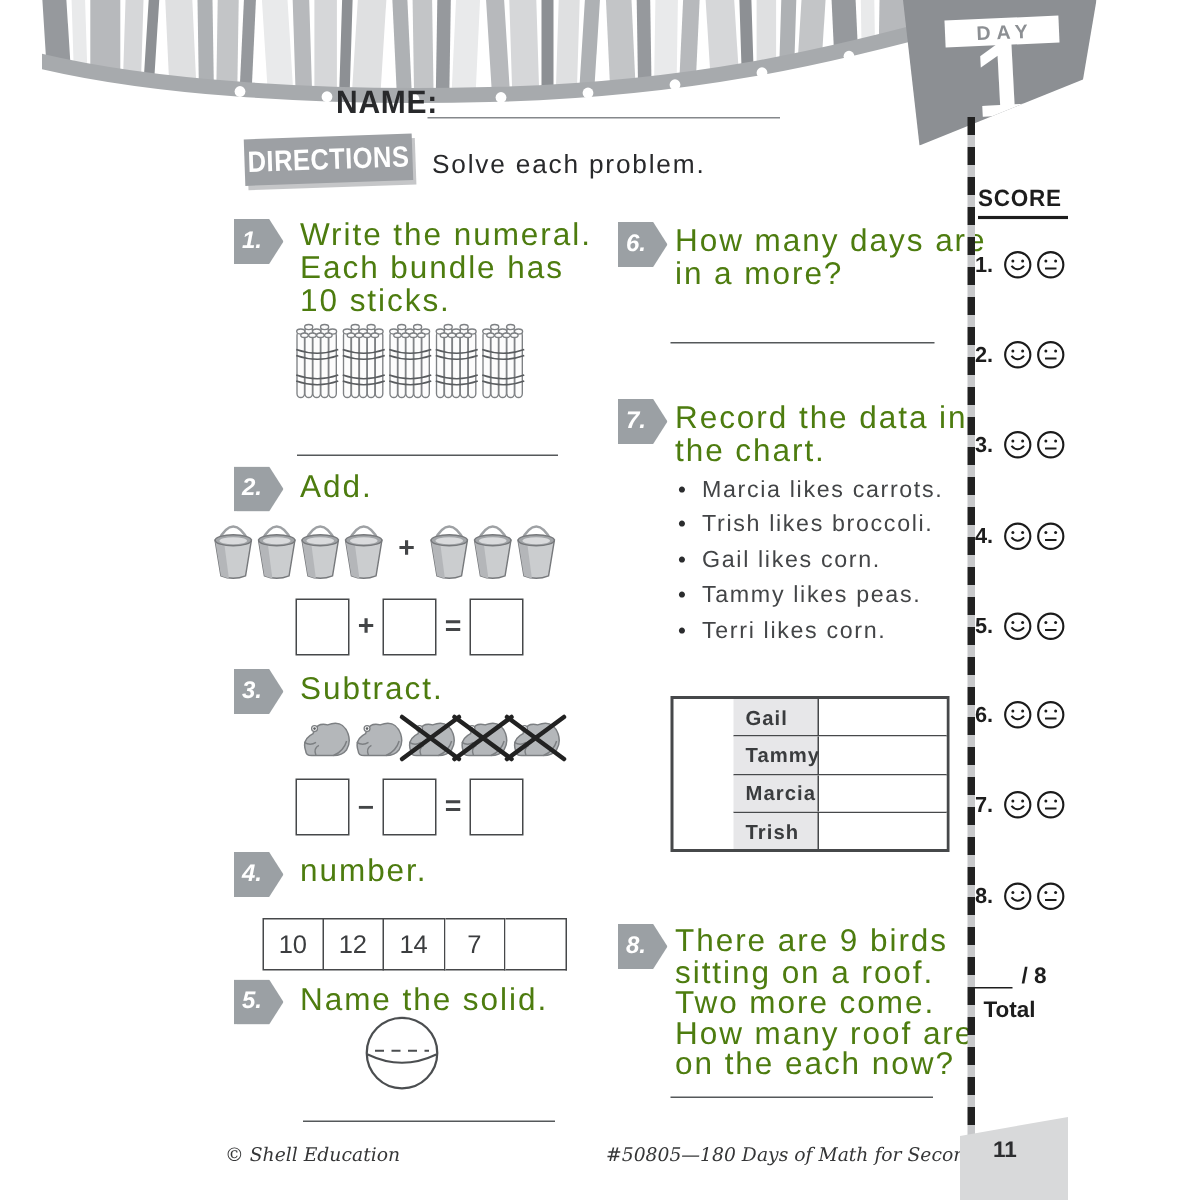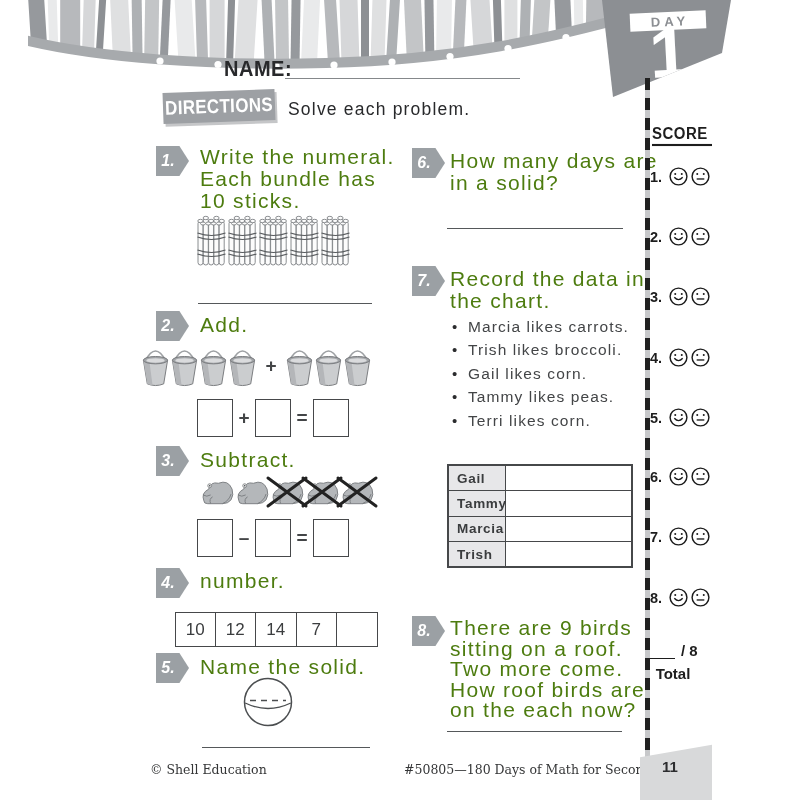--- a/index.html
+++ b/index.html
@@ -40,41 +40,41 @@
   .seqtable{position:absolute;left:175px;top:612px;display:flex;}
   .seqcell{width:40.5px;height:35px;border:1.7px solid #46484a;background:#fff;box-sizing:border-box;
     display:flex;align-items:center;justify-content:center;font-size:17px;color:#3b3d3f;}
   .seqcell + .seqcell{border-left:none;}
   .bullets{position:absolute;left:452px;top:318px;}
   .brow{display:flex;align-items:baseline;height:23.4px;font-size:15.5px;letter-spacing:1.1px;color:#434547;}
   .brow .dot{width:16px;font-size:15px;color:#2b2c2e;}
   #veg-title{position:absolute;left:447px;top:446px;width:186px;text-align:center;font-size:15px;font-weight:700;
     letter-spacing:.4px;color:#3a3c3e;}
   #veg-table{position:absolute;left:447px;top:464px;width:186px;border:2px solid #46484a;background:#fff;box-sizing:border-box;}
-  .vrow{display:flex;height:24.3px;border-bottom:1.7px solid #46484a;}
+  .vrow{display:flex;height:24.3px;border-bottom:1.7px solid #46484a;margin-left:40px;}
   .vrow:last-child{border-bottom:none;}
   .vlabel{width:57px;background:#e7e7e9;border-right:1.7px solid #46484a;font-size:13.5px;font-weight:700;
     letter-spacing:.7px;color:#3a3c3e;display:flex;align-items:center;padding-left:8px;box-sizing:border-box;}
   .vvalue{flex:1;background:#fff;}
 
   
   #score-divider{position:absolute;left:645px;top:78px;width:4.6px;height:722px;
     background:repeating-linear-gradient(180deg,#212121 0 12px,#c7c8ca 12px 20px);}
   #score-title{position:absolute;left:652px;top:124px;font-size:15px;font-weight:800;letter-spacing:.5px;color:#1d1d1d;
     border-bottom:2.2px solid #1d1d1d;padding:0 4px 2px 0;transform:scaleY(1.05);transform-origin:top left;}
   .srow{position:absolute;left:650px;display:flex;align-items:center;height:21px;}
   .srow .snum{width:17px;font-size:14.5px;font-weight:700;color:#1d1d1d;}
   .srow svg{margin-left:1px;}
   #total-line{position:absolute;left:650px;top:642px;display:flex;align-items:flex-end;}
   #total-blank{display:inline-block;width:25px;height:14px;border-bottom:1.6px solid #1d1d1d;}
   #total-frac{font-size:15px;font-weight:700;color:#1d1d1d;margin-left:6px;}
   #total-label{position:absolute;left:652px;top:665px;width:42px;text-align:center;font-size:15px;font-weight:700;color:#1d1d1d;}
 
   
-  .foot{position:absolute;top:762px;font-family:"DejaVu Serif",serif;font-size:12.5px;color:#353637;}
+  .foot{position:absolute;top:762px;font-family:"DejaVu Serif",serif;font-style:italic;font-size:12.5px;color:#353637;}
   #foot-left{left:150px;}
   #foot-right{left:404px;}
   #page-wedge{position:absolute;left:640px;top:743px;width:72px;height:57px;background:#d8d9da;
     clip-path:polygon(0 25%,100% 3%,100% 100%,0 100%);}
   #page-num{position:absolute;left:658px;top:758px;width:24px;text-align:center;font-size:15px;font-weight:700;color:#2c2d2f;}
 
   svg.icon{display:block;}
 </style>
 </head>
 <body>
@@ -338,21 +338,21 @@
   <div class="badge" style="left:156px;top:653px">5.</div>
   <div class="ptxt" style="left:200px;top:656px">Name the solid.</div>
   <svg class="icon" style="position:absolute;left:242px;top:676px" width="52" height="52">
       <use href="#sym-sphere"></use>
     </svg>
   <div class="ansline" style="left:202px;top:732px;width:168px"></div>
 
   <div class="badge" style="left:412px;top:148px">6.</div>
   <div class="ptxt" style="left:450px;top:150px">
     <div>How many days are</div>
-    <div>in a solid?</div>
+    <div>in a more?</div>
   </div>
   <div class="ansline" style="left:447px;top:213px;width:176px"></div>
 
   <div class="badge" style="left:412px;top:266px">7.</div>
   <div class="ptxt" style="left:450px;top:268px">
     <div>Record the data in</div>
     <div>the chart.</div>
   </div>
   <div class="bullets">
     <div class="brow">
@@ -393,21 +393,21 @@
         <div class="vlabel">Trish</div>
         <div class="vvalue"></div>
       </div>
   </div>
 
   <div class="badge" style="left:412px;top:616px">8.</div>
   <div class="ptxt" style="left:450px;top:618px;line-height:20.5px">
     <div>There are 9 birds</div>
     <div>sitting on a roof.</div>
     <div>Two more come.</div>
-    <div>How roof birds are</div>
+    <div>How many roof are</div>
     <div>on the each now?</div>
   </div>
   <div class="ansline" style="left:447px;top:716px;width:175px"></div>
 
   <div id="score-divider"></div>
   <div id="score-title">SCORE</div>
 
   <div class="srow" style="top:166px">
     <span class="snum">1.</span>
     <svg class="icon" width="21" height="21">

